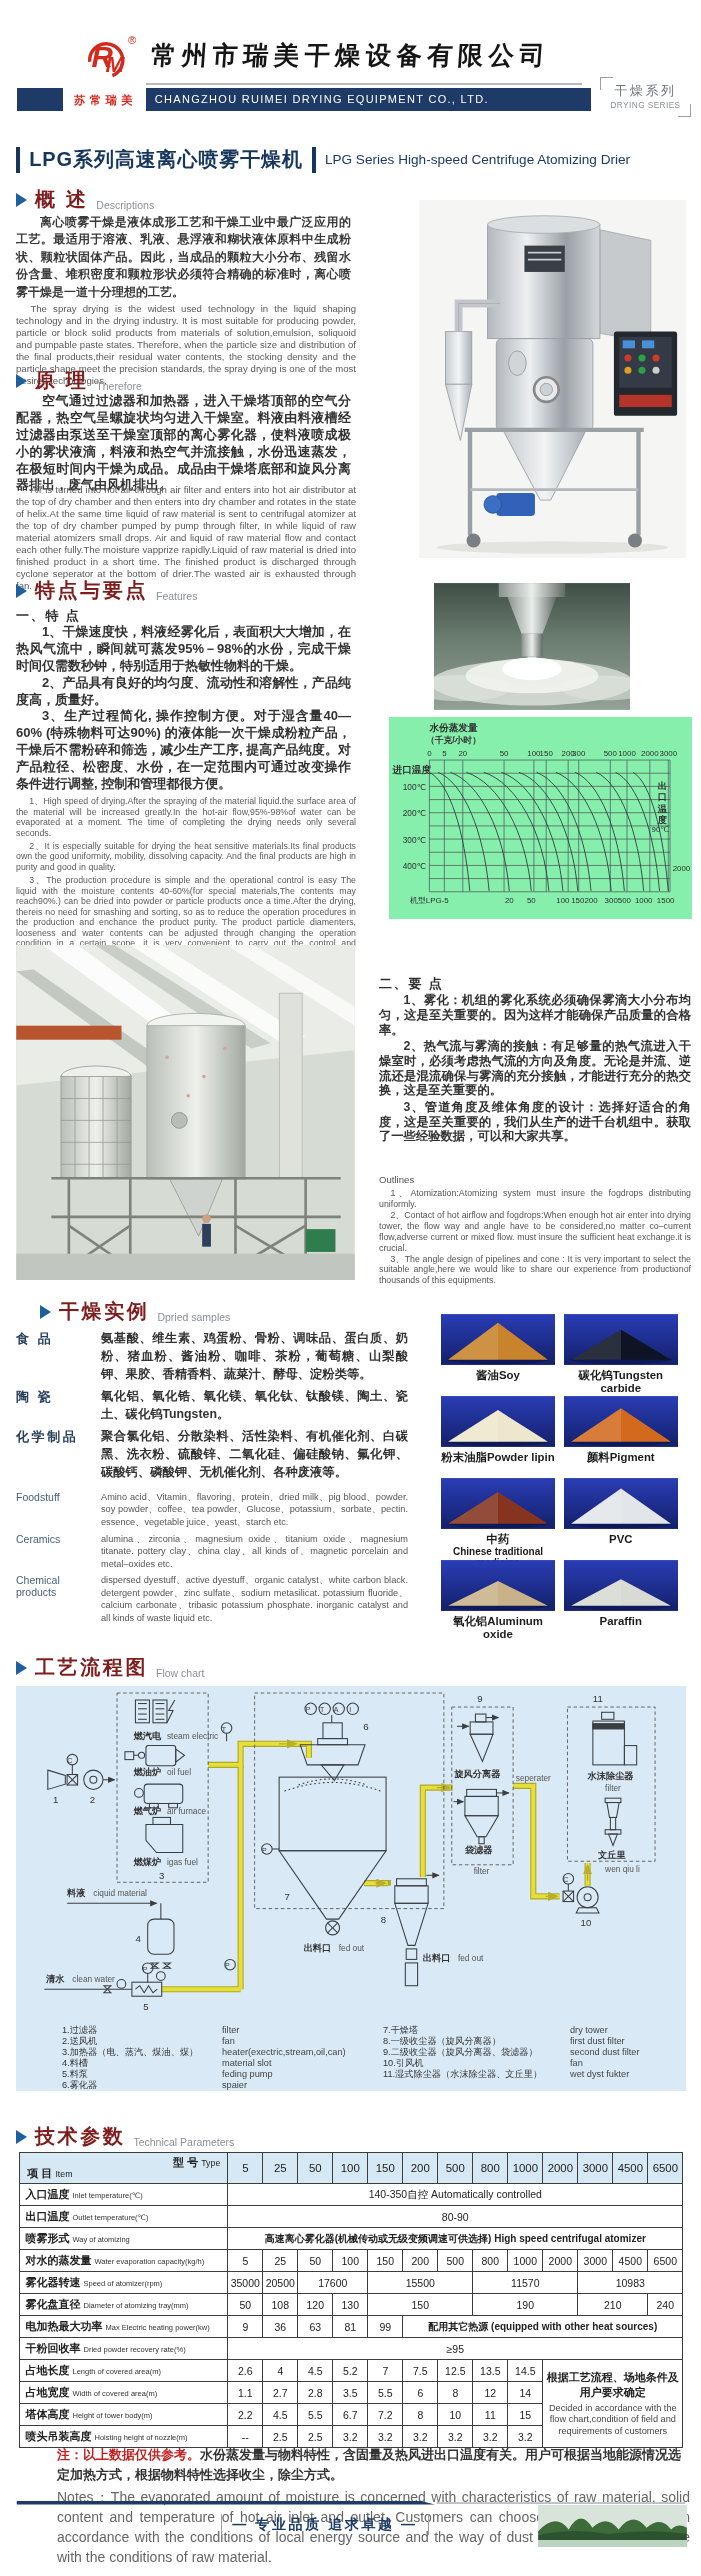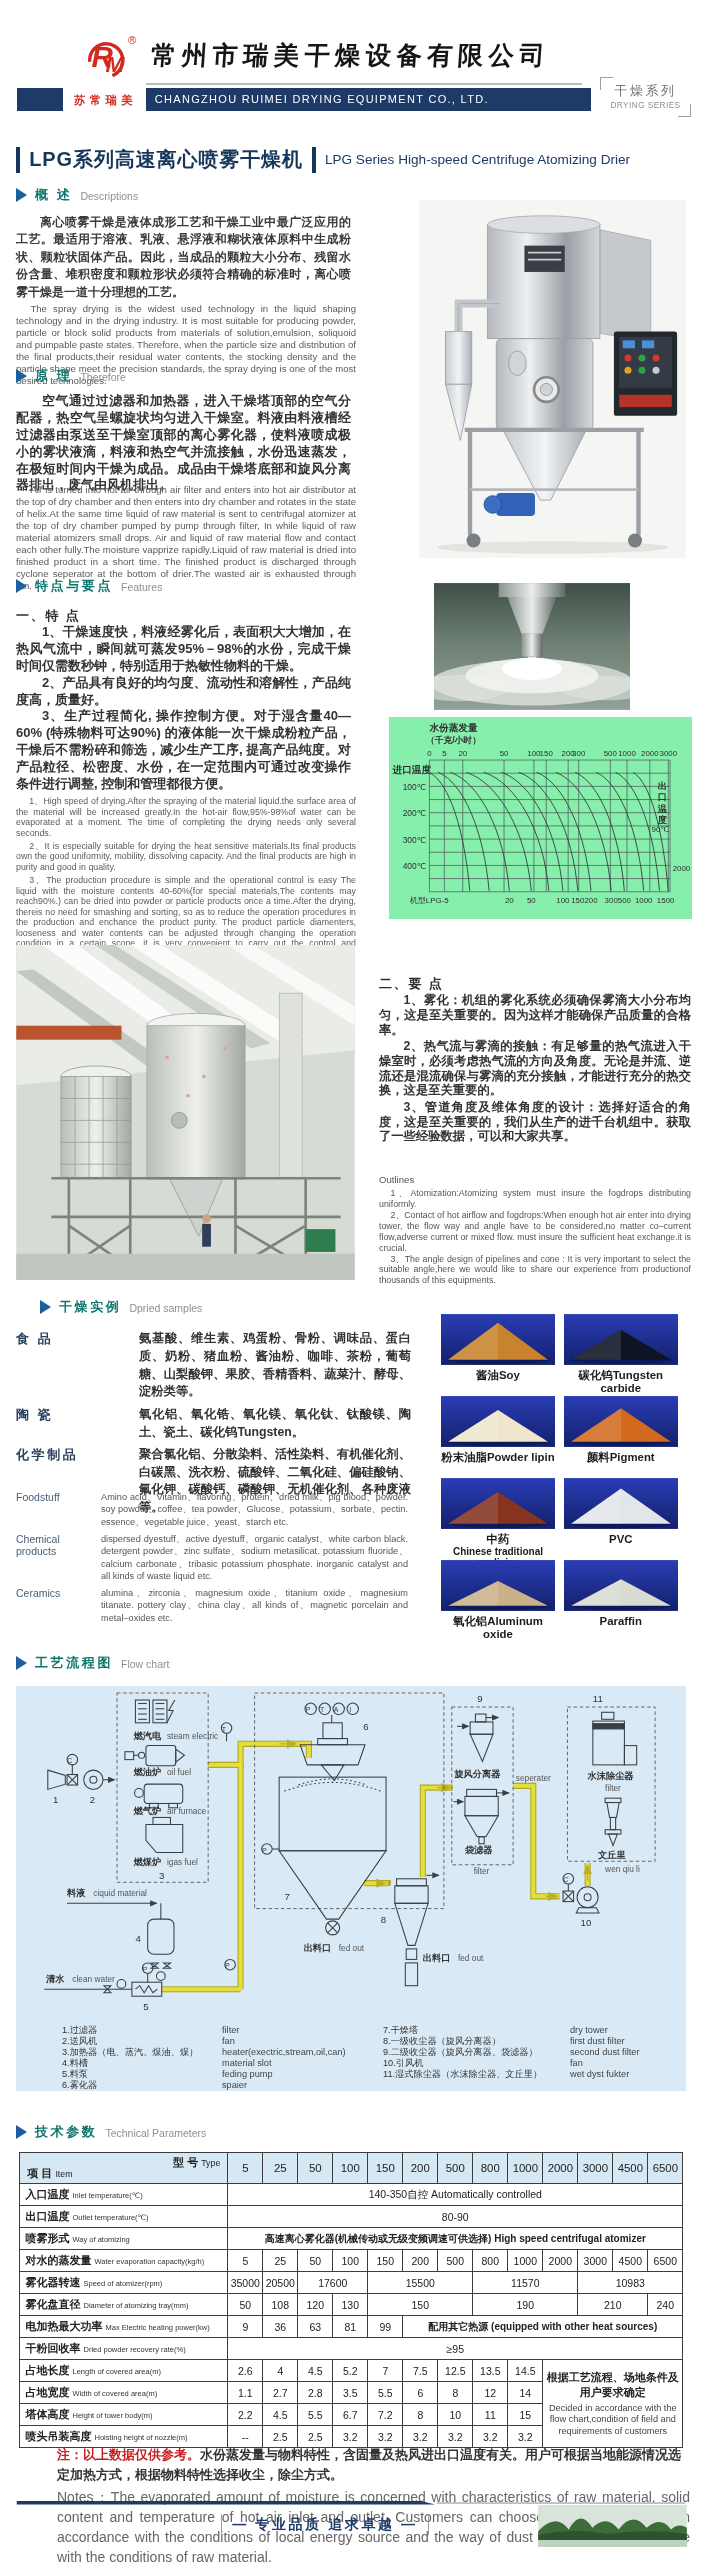--- a/index.html
+++ b/index.html
@@ -17,34 +17,34 @@
   .series-cn{font-size:13px;letter-spacing:2.6px;padding-top:5.3px;}
   .series-en{font-size:8.3px;letter-spacing:0.4px;color:#8a9096;}
   
   .ptitle{display:flex;align-items:center;gap:8.8px;}
   .ptitle .vbar{width:4.4px;height:26px;background:#16365c;}
   .ptitle .cn{font-size:20px;font-weight:bold;color:#16365c;letter-spacing:0.9px;white-space:nowrap;}
   .ptitle .en{font-size:13.6px;color:#1d3b66;white-space:nowrap;}
   
   .sec-head{display:flex;align-items:center;gap:8px;}
   .tri{width:0;height:0;border-left:11.4px solid #1e5f9e;border-top:7px solid transparent;border-bottom:7px solid transparent;}
-  .sec-cn{font-size:13px;font-weight:bold;color:#0f766e;letter-spacing:2.6px;white-space:nowrap;}
+  .sec-cn{font-size:20px;font-weight:bold;color:#7f1d1d;letter-spacing:2.6px;white-space:nowrap;}
   .sec-en{font-size:10.5px;color:#8a9099;align-self:flex-end;padding-bottom:1.8px;white-space:nowrap;}
   
   .cn-p{font-size:12px;font-weight:600;color:#3a3a3a;line-height:1.45;text-align:justify;text-indent:2em;margin:0;}
   .cn-big{font-size:13px;font-weight:700;color:#333;line-height:1.3;text-align:justify;text-indent:2em;margin:0;}
   .en-p{font-size:9.6px;color:#5a5a5a;line-height:1.25;text-align:justify;text-indent:1.5em;margin:0;}
   .en-sm{font-size:8.8px;color:#5a5a5a;line-height:1.2;text-align:justify;text-indent:1.5em;margin:0 0 2.6px 0;}
   .kp-p{font-size:12.3px;font-weight:700;color:#333;line-height:1.2;text-align:justify;text-indent:2em;margin:0 0 1.8px 0;}
   .ol-p{font-size:8.8px;color:#555;line-height:1.25;text-align:justify;text-indent:1.3em;margin:0;}
   .sub-head{font-size:13px;font-weight:bold;color:#2e2e2e;letter-spacing:1.8px;}
   
   .srow{display:flex;margin-bottom:4.4px;}
   .srow .slabel{width:85px;flex:none;font-size:13px;font-weight:bold;color:#29415e;letter-spacing:2.6px;}
-  .srow .stext{width:307px;font-size:12.3px;font-weight:600;color:#333;line-height:1.45;text-align:justify;margin-left:38px;}
+  .srow .stext{width:307px;font-size:12.3px;font-weight:600;color:#333;line-height:1.45;text-align:justify;}
   .erow{display:flex;margin-bottom:4.4px;}
   .erow .slabel{width:85px;flex:none;font-size:10.5px;color:#49617a;}
   .erow .stext{width:307px;font-size:9.2px;color:#555;line-height:1.35;text-align:justify;}
   .tiles{display:grid;grid-template-columns:114px 114px;column-gap:8.8px;row-gap:0;}
   .tile-cell{height:82px;text-align:center;}
   .tile-img{width:114px;height:51px;display:block;}
   .tile-label{font-size:11.4px;font-weight:bold;color:#1c1c1c;line-height:1.15;margin-top:3.5px;}
   .tile-label .l2{font-size:10px;display:block;}
   
   .flow-panel{background:#d9e9f5;}
@@ -398,26 +398,26 @@
         <div class="slabel">化学制品</div>
         <div class="stext">聚合氯化铝、分散染料、活性染料、有机催化剂、白碳黑、洗衣粉、硫酸锌、二氧化硅、偏硅酸钠、氟化钾、碳酸钙、磷酸钾、无机催化剂、各种废液等。</div>
       </div>
     </div>
   <div id="samples-en" class="abs" style="left:16px;top:1491px;width:395px;">
       <div class="erow">
         <div class="slabel">Foodstuff</div>
         <div class="stext">Amino acid、Vitamin、flavoring、protein、dried milk、pig blood、powder. soy powder、coffee、tea powder、Glucose、potassium、sorbate、pectin. essence、vegetable juice、yeast、starch etc.</div>
       </div>
       <div class="erow">
+        <div class="slabel">Ceramics</div>
+        <div class="stext">alumina、zirconia、magnesium oxide、titanium oxide、magnesium titanate. pottery clay、china clay、all kinds of、magnetic porcelain and metal–oxides etc.</div>
+      </div>
+      <div class="erow">
         <div class="slabel">Chemical products</div>
         <div class="stext">dispersed dyestuff、active dyestuff、organic catalyst、white carbon black. detergent powder、zinc sulfate、sodium metasilicat.  potassium fluoride、calcium carbonate、tribasic potassium phosphate.  inorganic catalyst and all kinds of waste liquid etc.</div>
-      </div>
-      <div class="erow">
-        <div class="slabel">Ceramics</div>
-        <div class="stext">alumina、zirconia、magnesium oxide、titanium oxide、magnesium titanate. pottery clay、china clay、all kinds of、magnetic porcelain and metal–oxides etc.</div>
       </div>
     </div>
   <div id="tiles" class="abs tiles" style="left:441px;top:1314px;">
       <div class="tile-cell">
        <svg class="tile-img" viewBox="0 0 130 58">
          <defs>
             <linearGradient id="bg10c8832c" x1="0" y1="0" x2="0" y2="1">
            <stop offset="0" stop-color="#2a3db5"></stop>
               <stop offset="1" stop-color="#13206b"></stop>
             </linearGradient>

